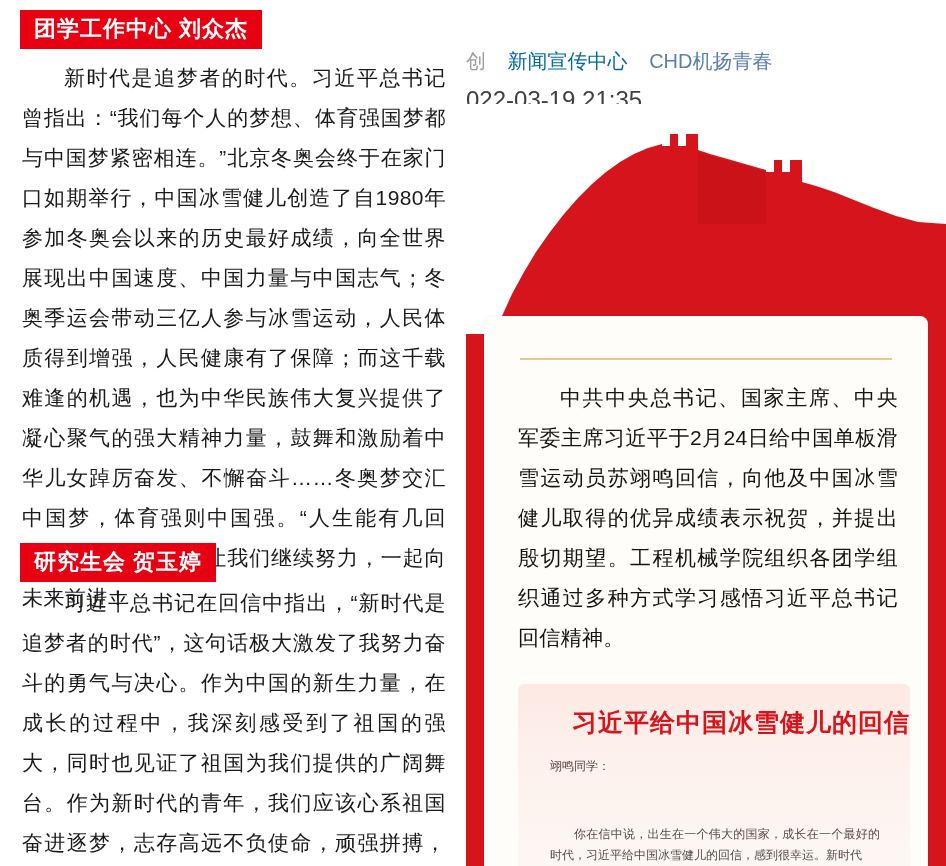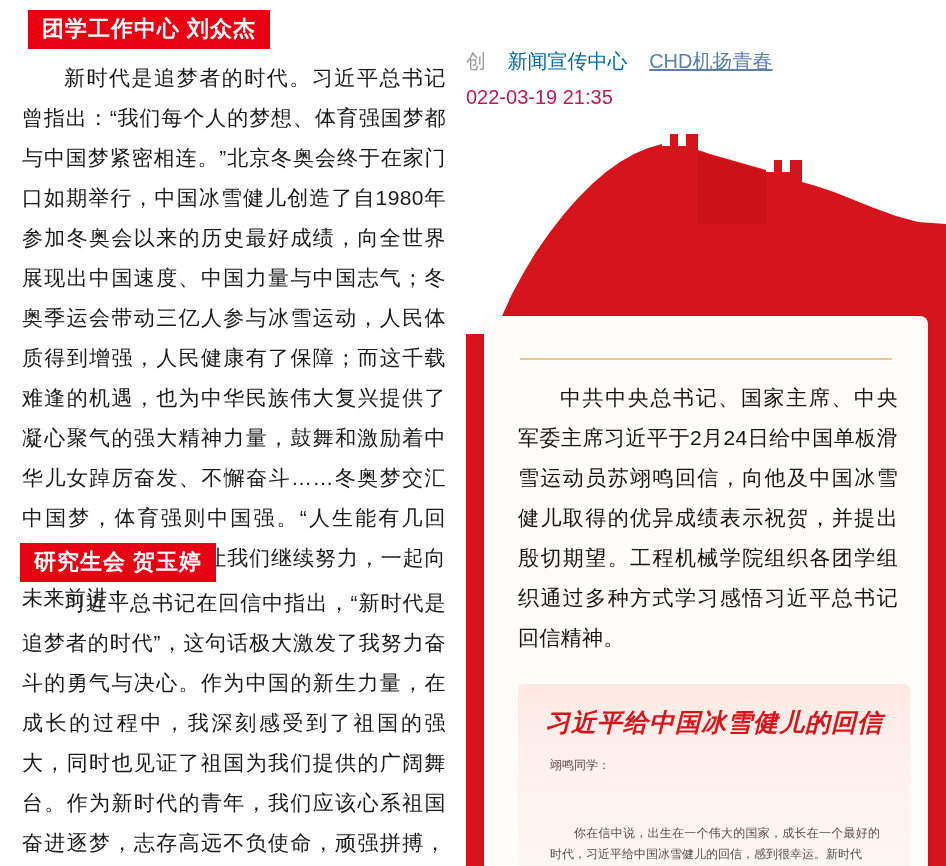--- a/index.html
+++ b/index.html
@@ -31,21 +31,21 @@
     background: #e60012;
     color: #ffffff;
     font-size: 22px;
     font-weight: bold;
     letter-spacing: 1px;
     padding: 7px 14px 8px 14px;
     line-height: 1.1;
     white-space: nowrap;
   }
 
-  #tag-1 { position: absolute; left: 28px; top: 10px; }
+  #tag-1 { position: absolute; left: 20px; top: 10px; }
   #tag-2 { position: absolute; left: 20px; top: 543px; }
 
   .body-paragraph {
     position: absolute;
     left: 22px;
     width: 424px;
     font-size: 21px;
     line-height: 40px;
     color: #1a1a1a;
     text-align: justify;
@@ -77,27 +77,27 @@
   #wechat-meta-line {
     position: absolute;
     left: 0;
     top: 26px;
     font-size: 20px;
     color: #8a8a8a;
     white-space: nowrap;
   }
   #wechat-meta-line .account-orig { color: #9c9c9c; }
   #wechat-meta-line .account-name { color: #0369a1; margin-left: 16px; }
-  #wechat-meta-line .account-link { color: #5c7fa8; margin-left: 16px; text-decoration: underline; }
+  #wechat-meta-line .account-link { color: #5c7fa8; margin-left: 16px; }
   #wechat-timestamp {
     position: absolute;
     left: 0;
     top: 64px;
-    font-size: 20px;
-    color: #be185d;
+    font-size: 24px;
+    color: #404040;
     white-space: nowrap;
   }
 
   
   #poster {
     position: absolute;
     left: 0;
     top: 104px;
     width: 480px;
     height: 762px;
@@ -162,36 +162,35 @@
     height: 182px;
     background: linear-gradient(180deg, #fde9e4 0%, #fdf1ec 45%, #fdf7f4 100%);
     border-radius: 6px 6px 0 0;
     overflow: hidden;
   }
   #letter-title {
     position: absolute;
     left: 0;
     top: 22px;
     width: 392px;
-    text-align: center;
+    text-align: right;
     font-size: 25px;
     font-weight: bold;
     color: #d6141b;
     letter-spacing: 1px;
     font-family: "Liberation Serif", serif;
-    font-style: italic;
   }
   .letter-line {
     position: absolute;
     left: 32px;
     width: 330px;
     font-size: 12px;
     line-height: 21px;
     color: #5a4a46;
-    font-family: Liberation Mono, monospace;
+    font-family: Liberation Serif, serif;
     text-align: justify;
   }
   #letter-salutation { top: 72px; }
   #letter-body-1 { top: 98px; text-indent: 2em; }
   #letter-body-2 { top: 140px; text-indent: 2em; }
 </style>
 </head>
 <body>
 
 <div id="left-column">

